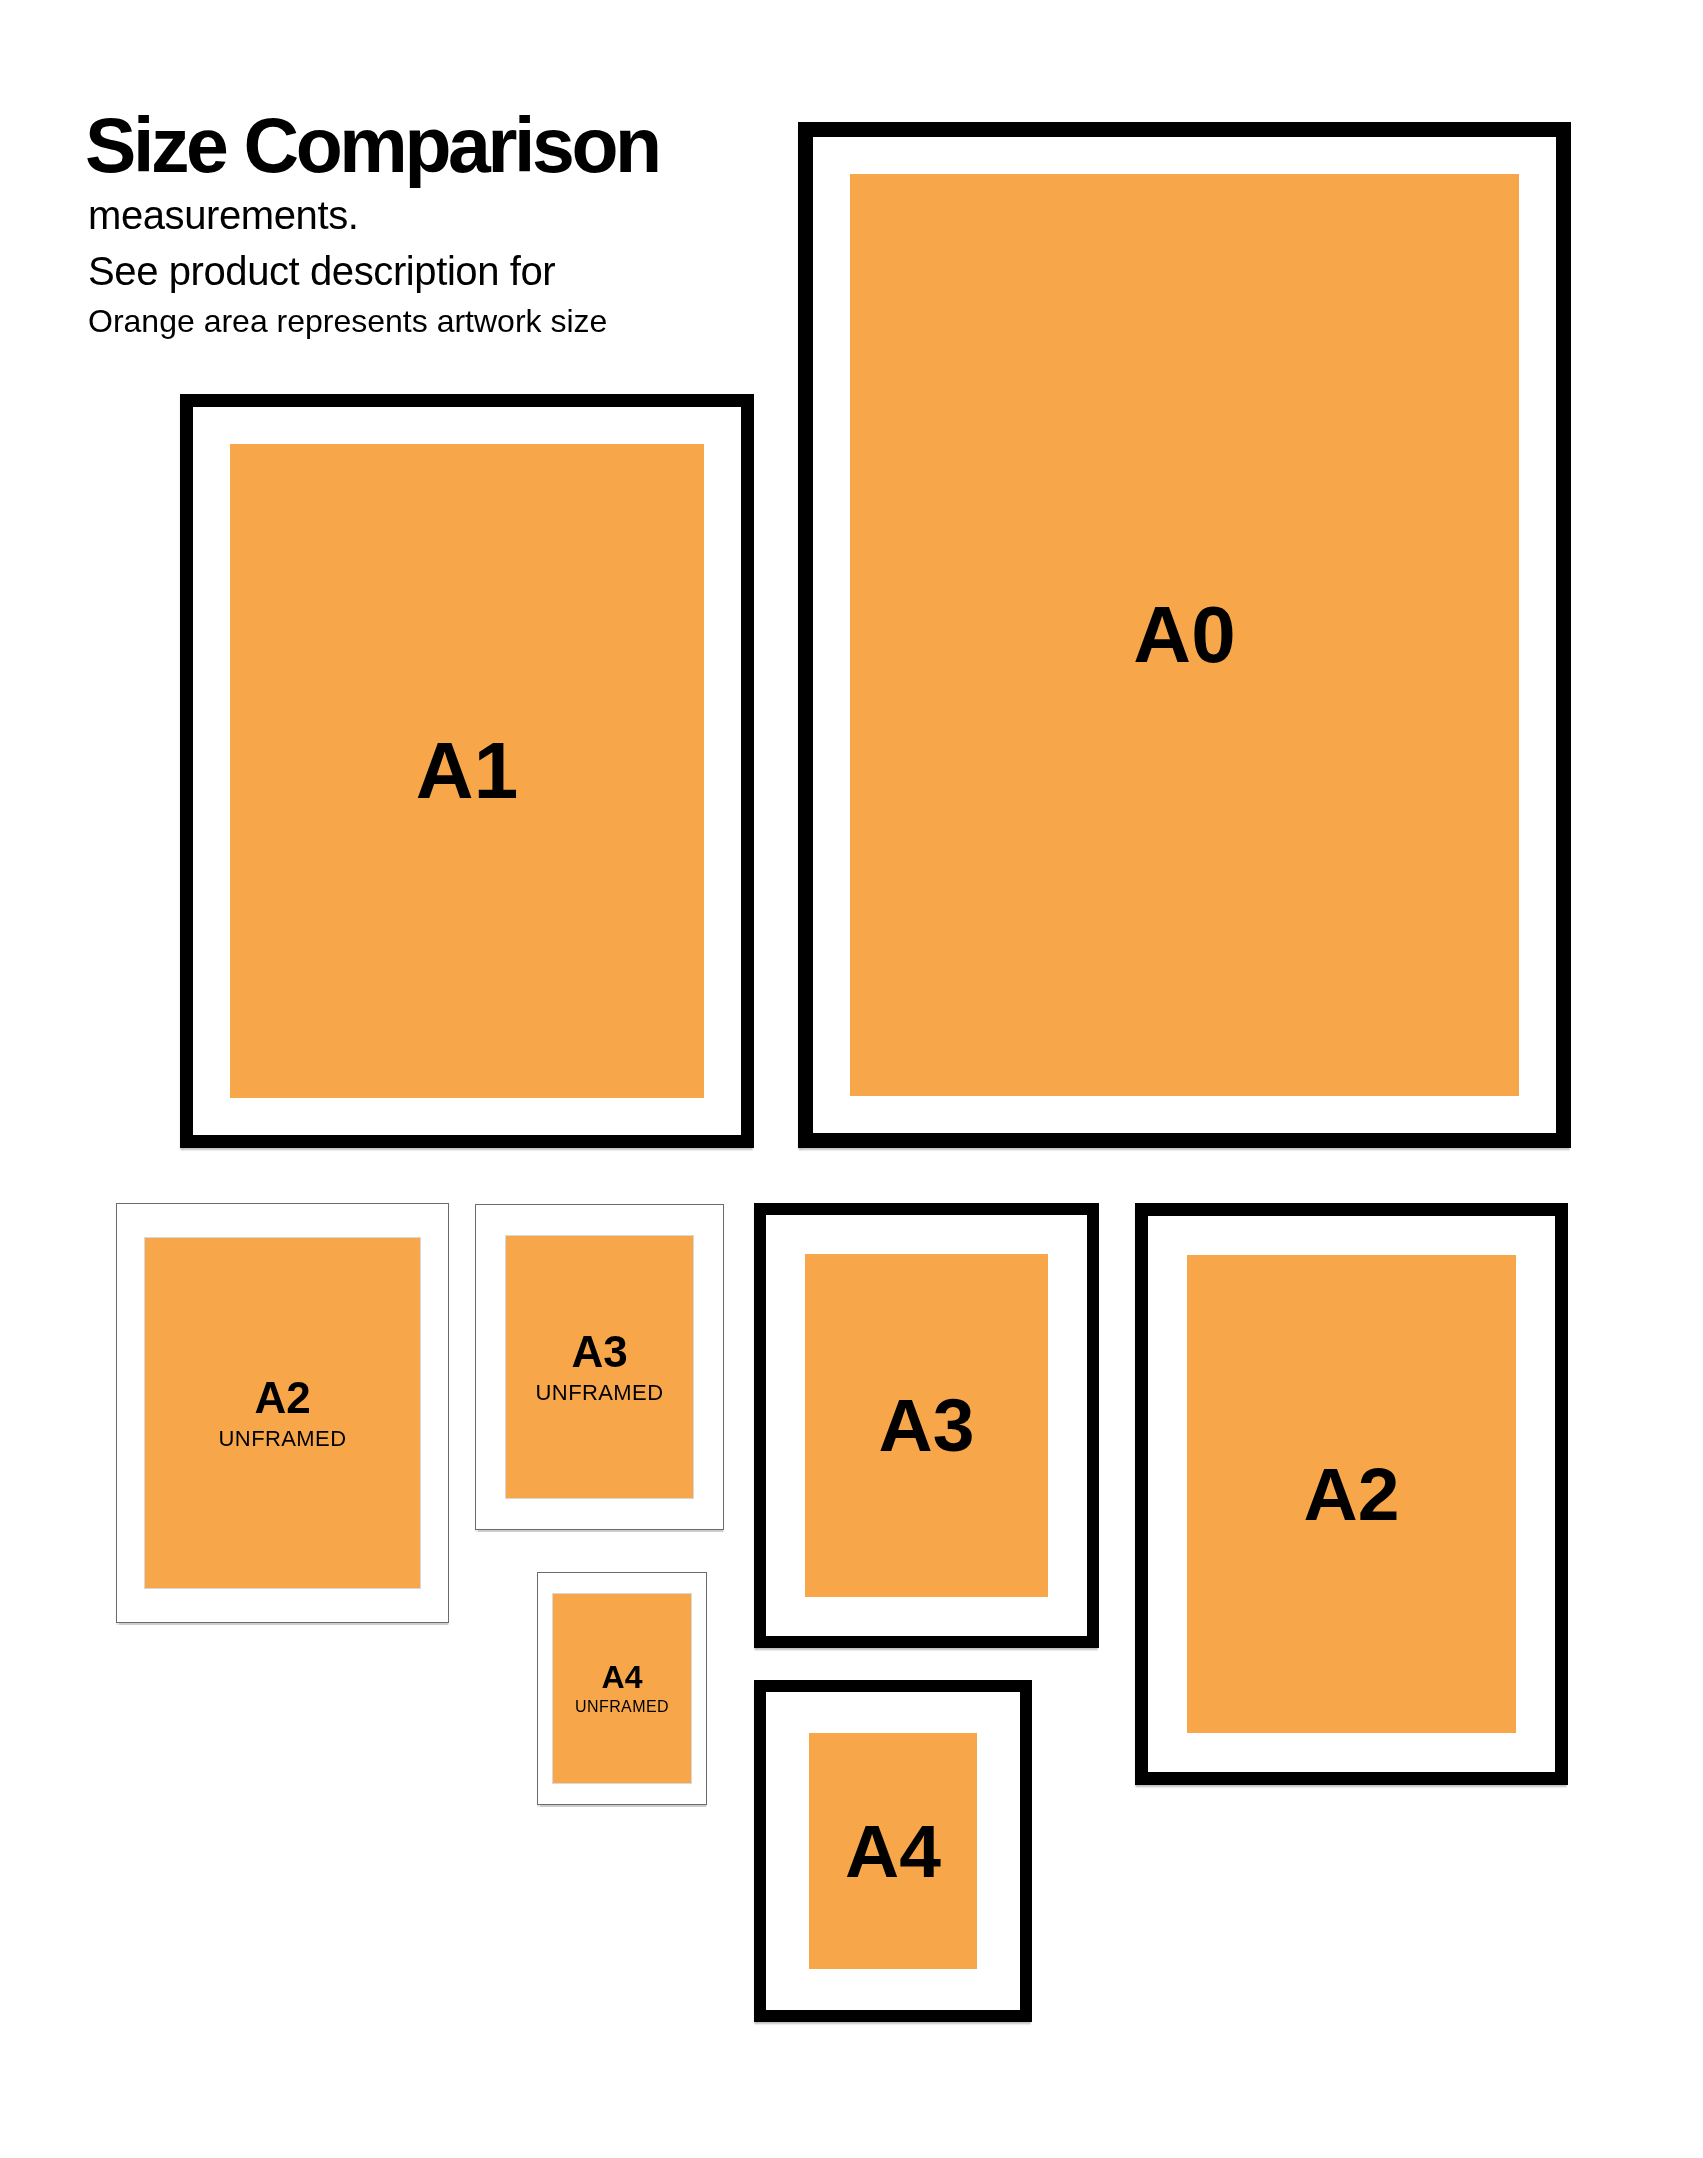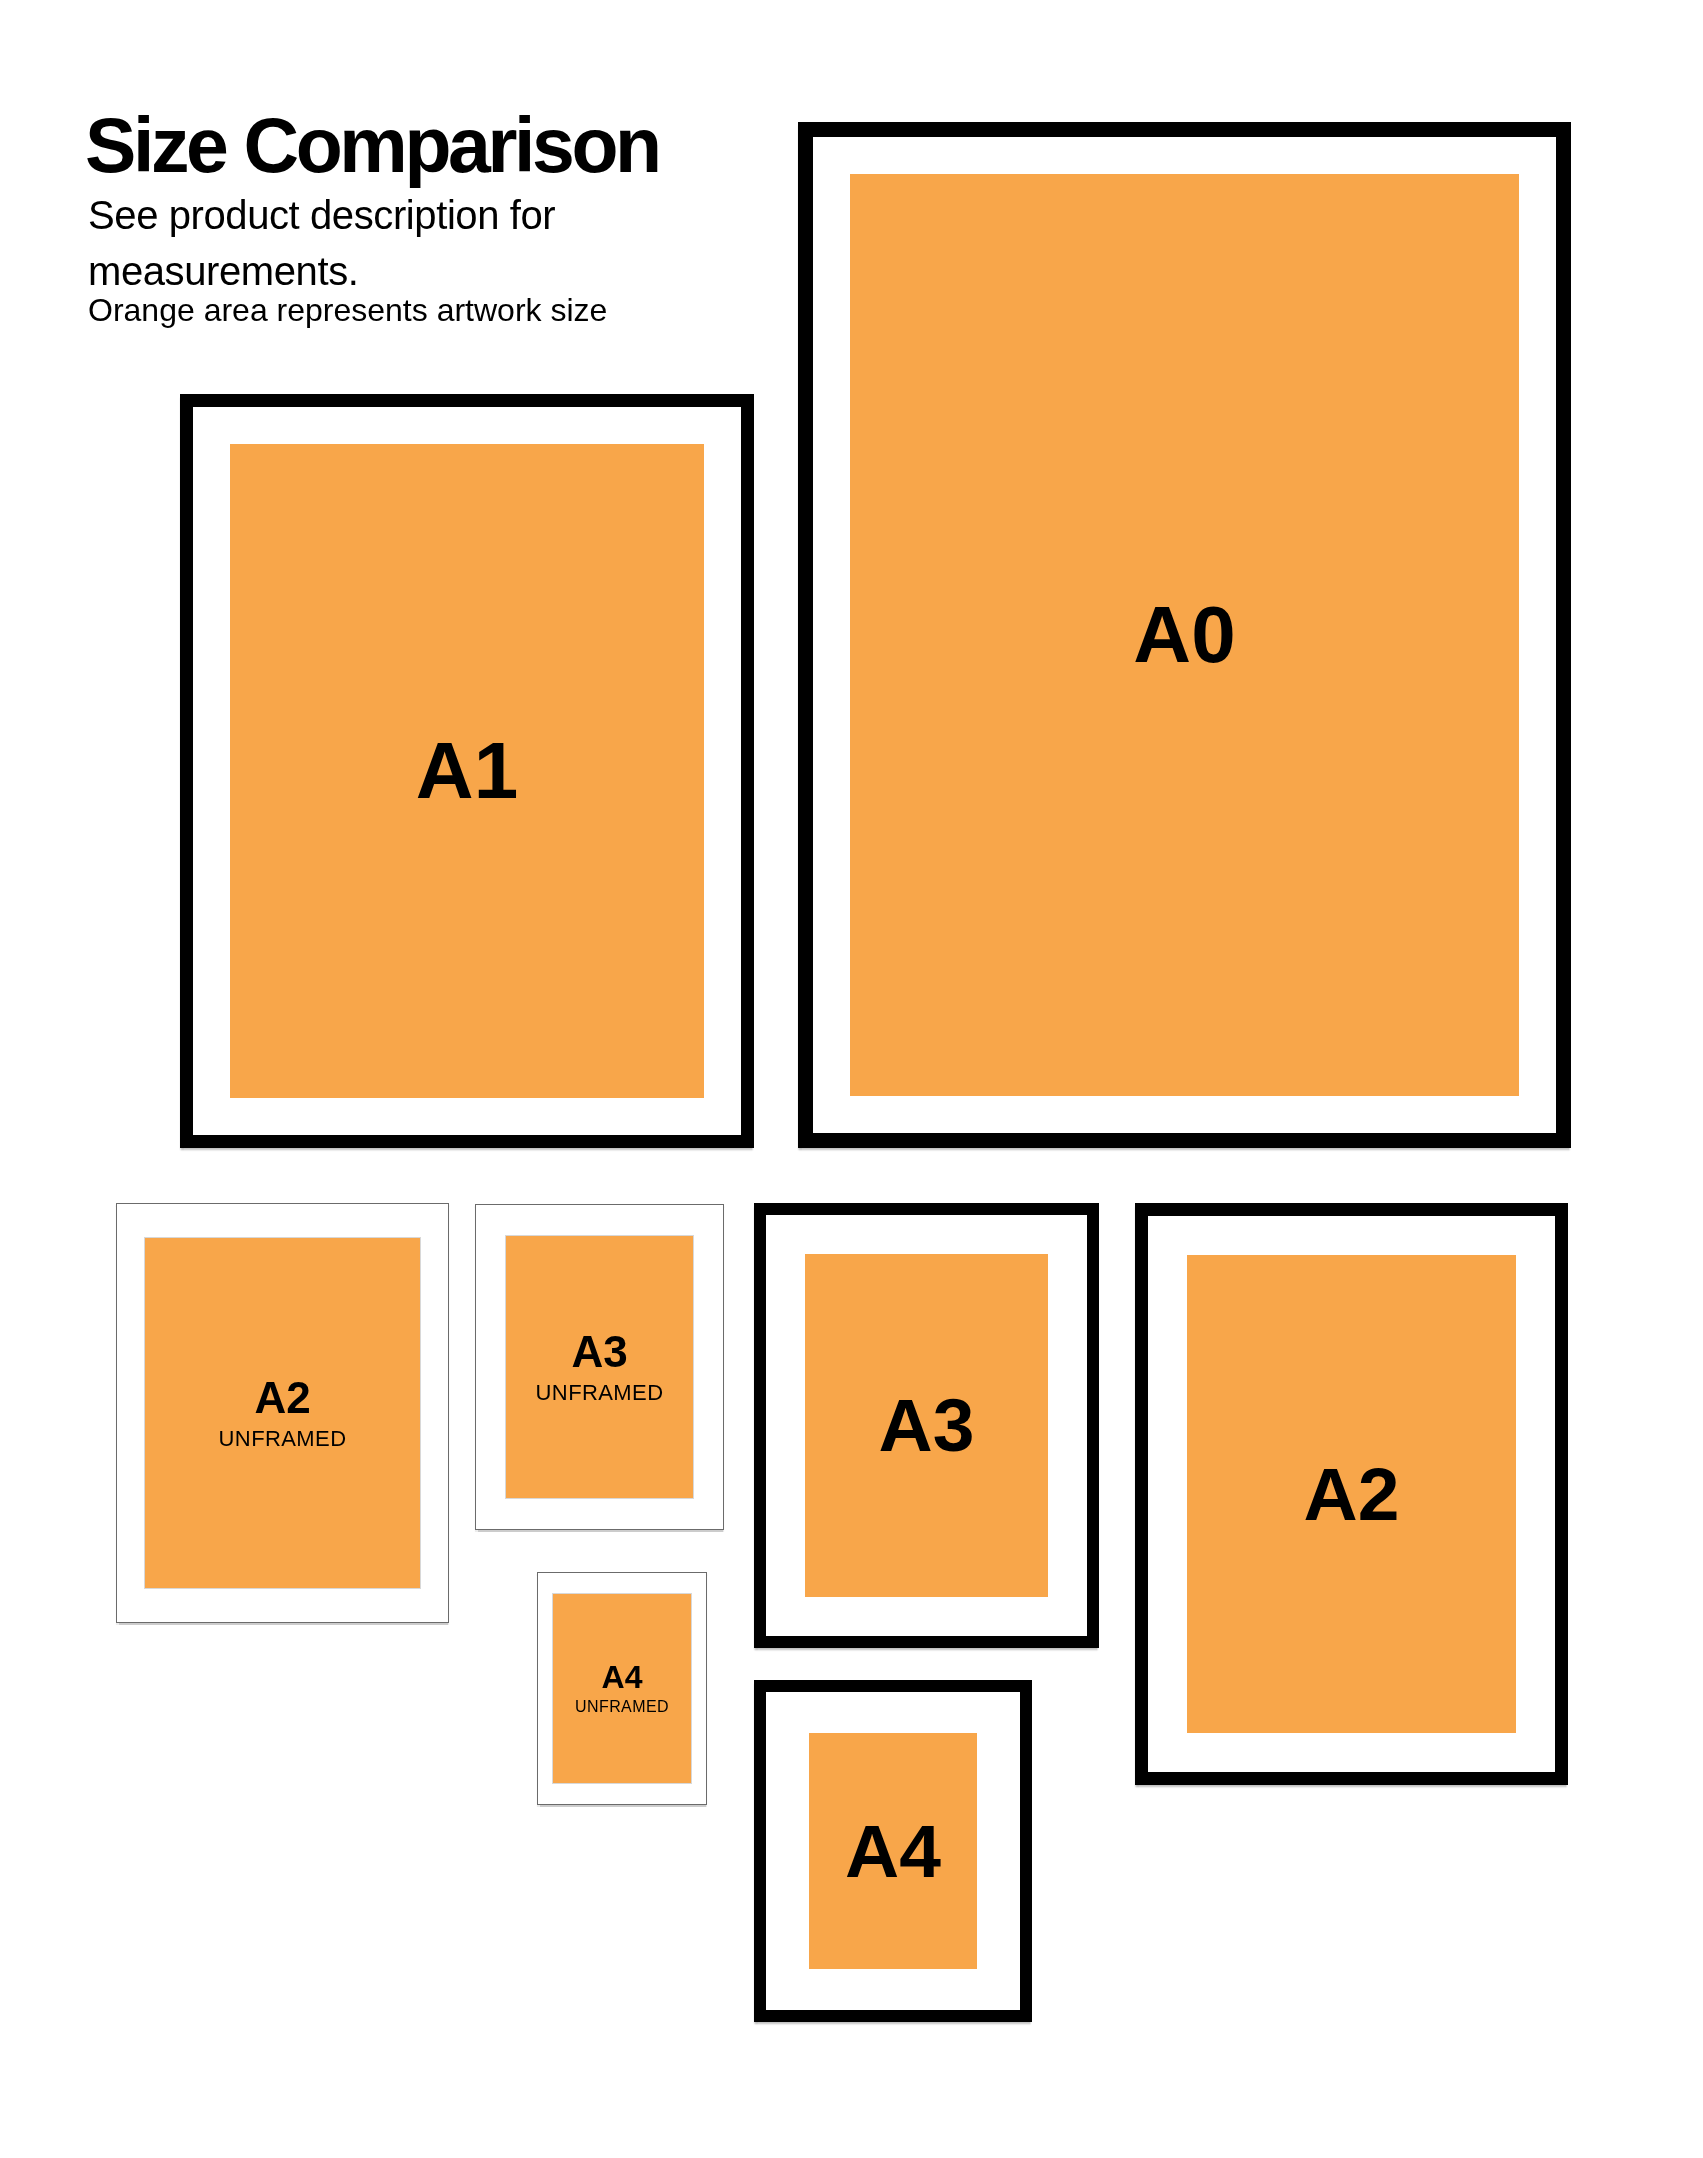--- a/index.html
+++ b/index.html
@@ -27,21 +27,21 @@
     position: absolute;
     left: 88px; top: 147px;
     font-size: 40px;
     font-weight: 400;
     line-height: 1.4;
     letter-spacing: -0.4px;
   }
   .subtitle span { display: block; }
   .caption {
     position: absolute;
-    left: 88px; top: 260px;
+    left: 88px; top: 271px;
     font-size: 32px;
     font-weight: 400;
     letter-spacing: 0;
     white-space: nowrap;
   }
 
   
   .item {
     position: absolute;
     box-sizing: border-box;
@@ -77,22 +77,22 @@
   .sublabel-xs { font-size: 16px; margin-top: 3.4px; }
 </style>
 </head>
 <body>
 
 <div class="canvas">
 
   <h1 class="title">Size Comparison</h1>
 
   <p class="subtitle">
+    <span>measurements.</span>
     <span>See product description for</span>
-    <span>measurements.</span>
   </p>
 
   <p class="caption">Orange area represents artwork size</p>
 
   <div class="item framed" style="left:798px; top:122px; width:773px; height:1026px; border-width:15.3px; padding:37px;">
     <div class="art">
       <span class="label label-xl">A0</span>
     </div>
   </div>
 

